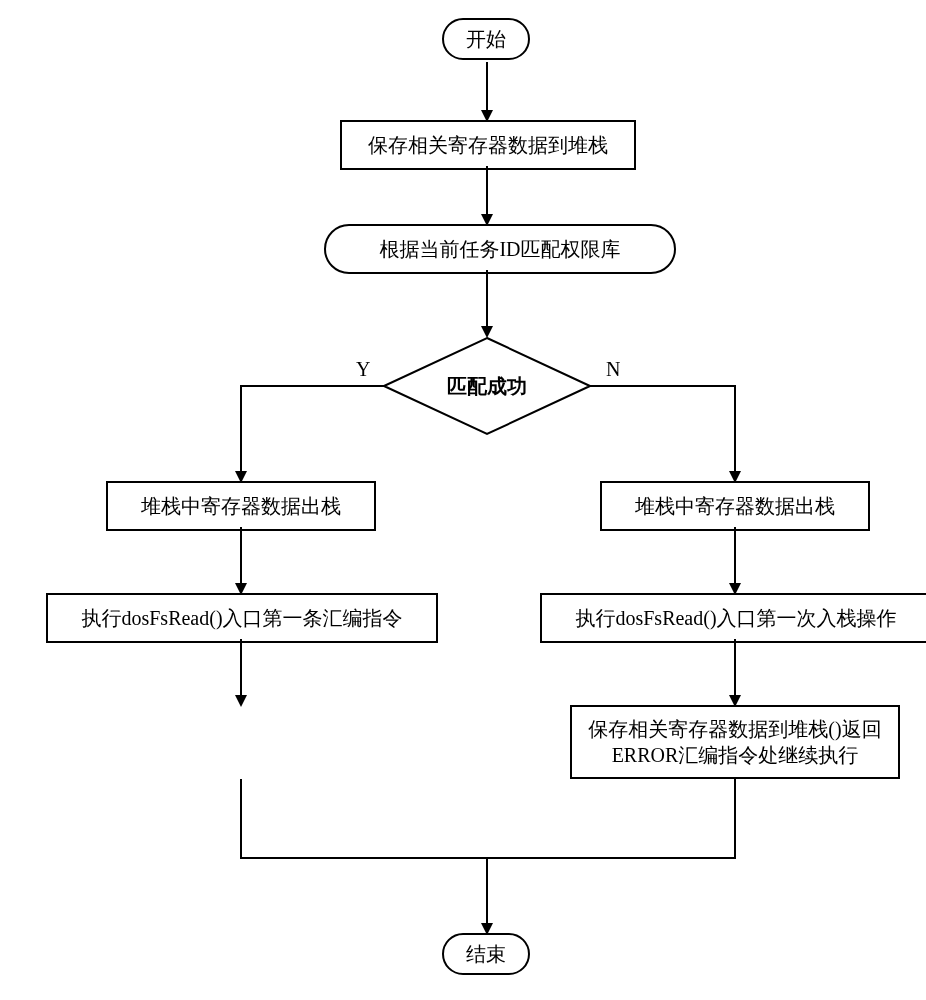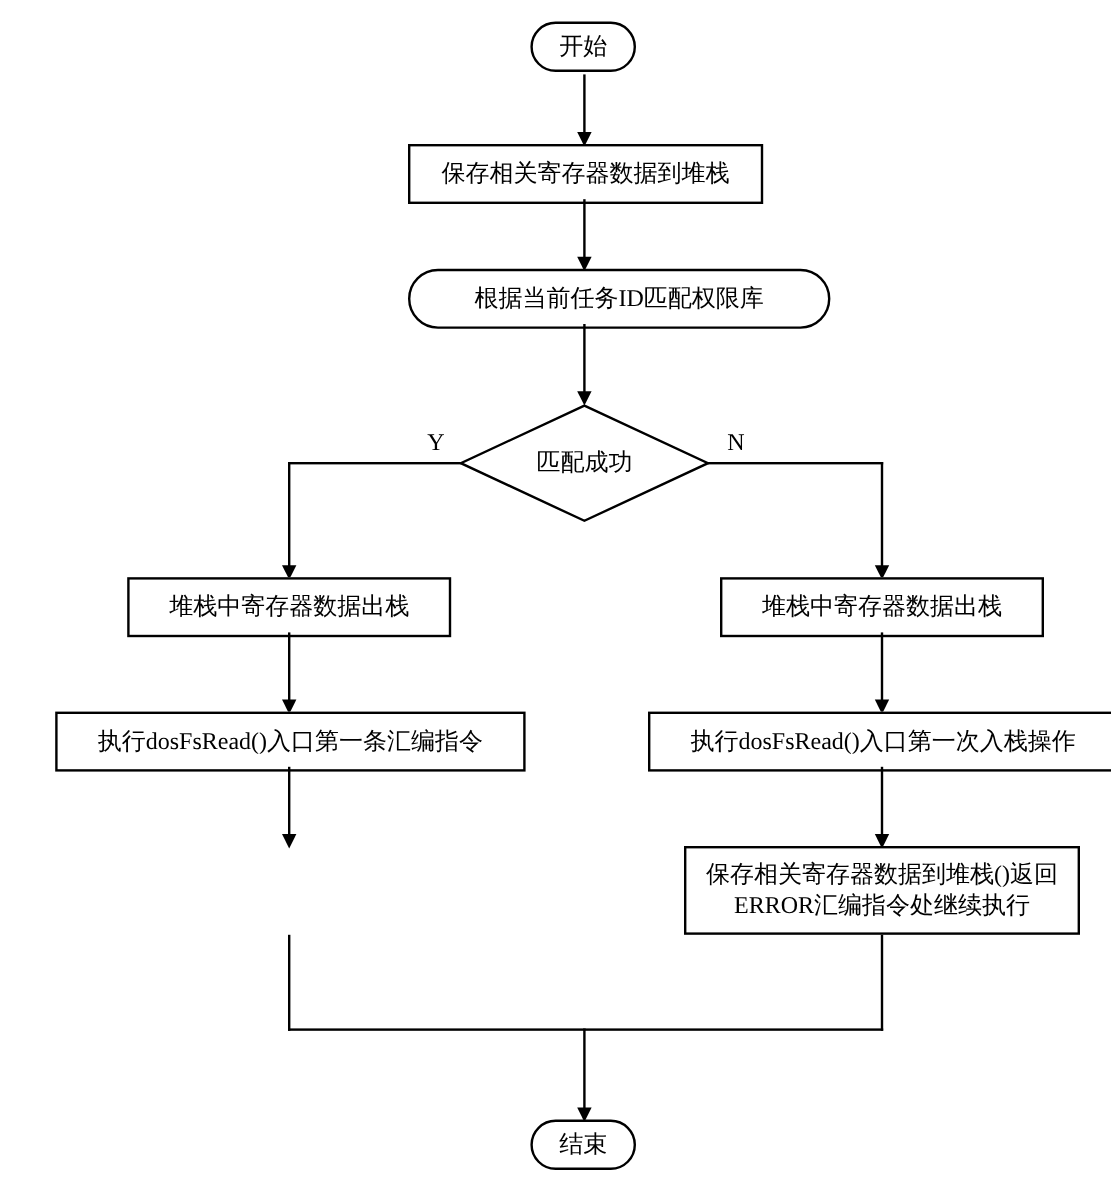--- a/index.html
+++ b/index.html
@@ -54,20 +54,21 @@
     .decision-text {
       position: absolute;
       top: 0;
       left: 0;
       width: 100%;
       height: 100%;
       display: flex;
       align-items: center;
       justify-content: center;
       font-size: 20px;
+      font-weight: bold;
     }
     .arrow-line {
       position: absolute;
       background: #000;
     }
     .arrow-head {
       position: absolute;
       width: 0;
       height: 0;
     }
@@ -93,21 +94,21 @@
   <div class="arrow-line" style="left:462px; top:62px; width:2px; height:50px;"></div>
   <div class="arrow-head arrow-down" style="left:457px; top:110px;"></div>
 
   <div class="node process" style="left:316px; top:120px; width:296px;">
     <span>保存相关寄存器数据到堆栈</span>
   </div>
 
   <div class="arrow-line" style="left:462px; top:166px; width:2px; height:50px;"></div>
   <div class="arrow-head arrow-down" style="left:457px; top:214px;"></div>
 
-  <div class="node process" style="left:316px; top:224px; width:352px;border-radius:25px;">
+  <div class="node process" style="left:300px; top:224px; width:352px;border-radius:25px;">
     <span>根据当前任务ID匹配权限库</span>
   </div>
 
   <div class="arrow-line" style="left:462px; top:270px; width:2px; height:58px;"></div>
   <div class="arrow-head arrow-down" style="left:457px; top:326px;"></div>
 
   <div class="node decision" style="left:358px; top:336px;">
     <svg viewBox="0 0 210 100">
       <polygon points="105,2 208,50 105,98 2,50" fill="#fff" stroke="#000" stroke-width="2"></polygon>
     </svg>

